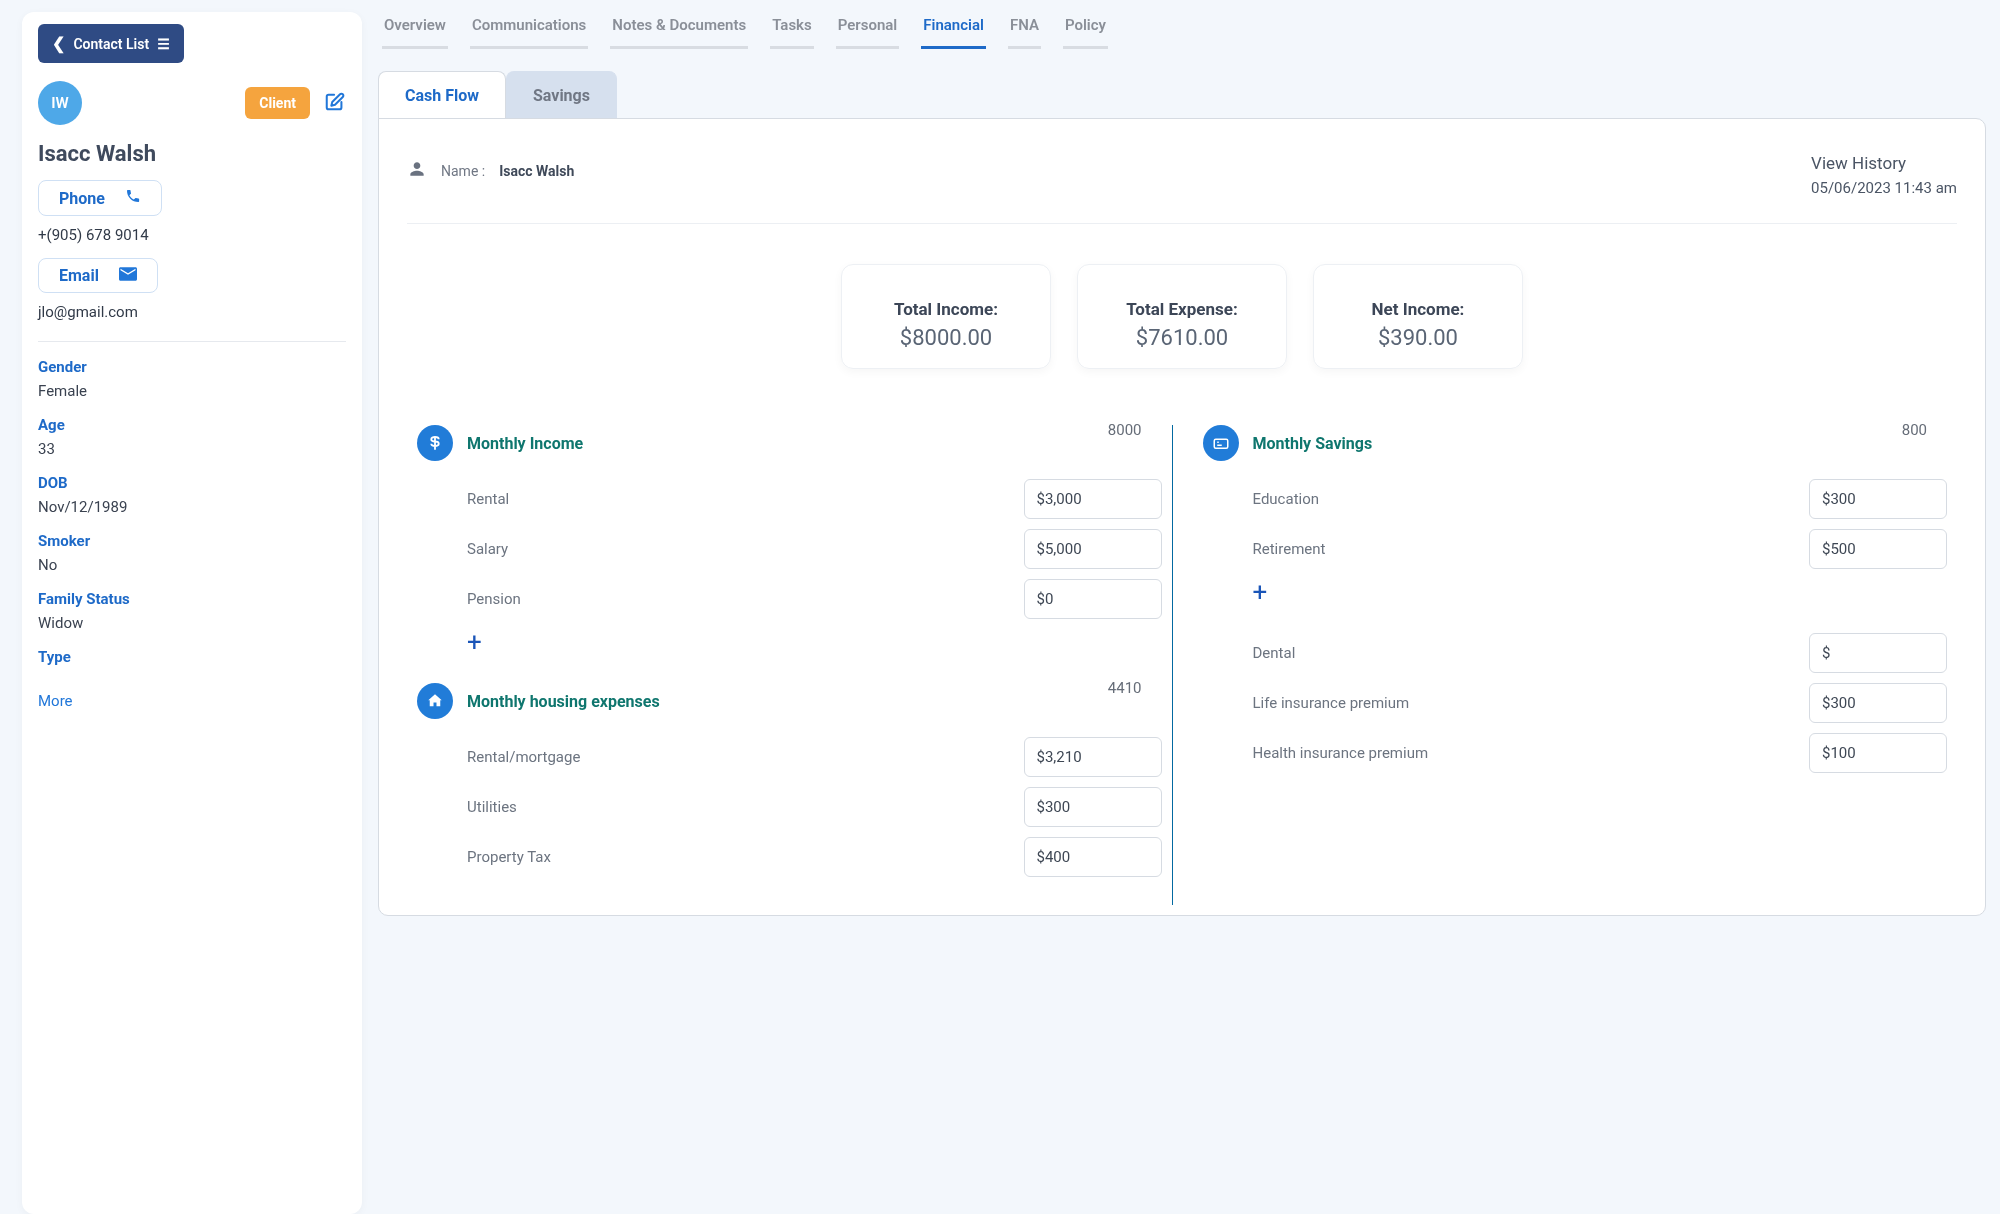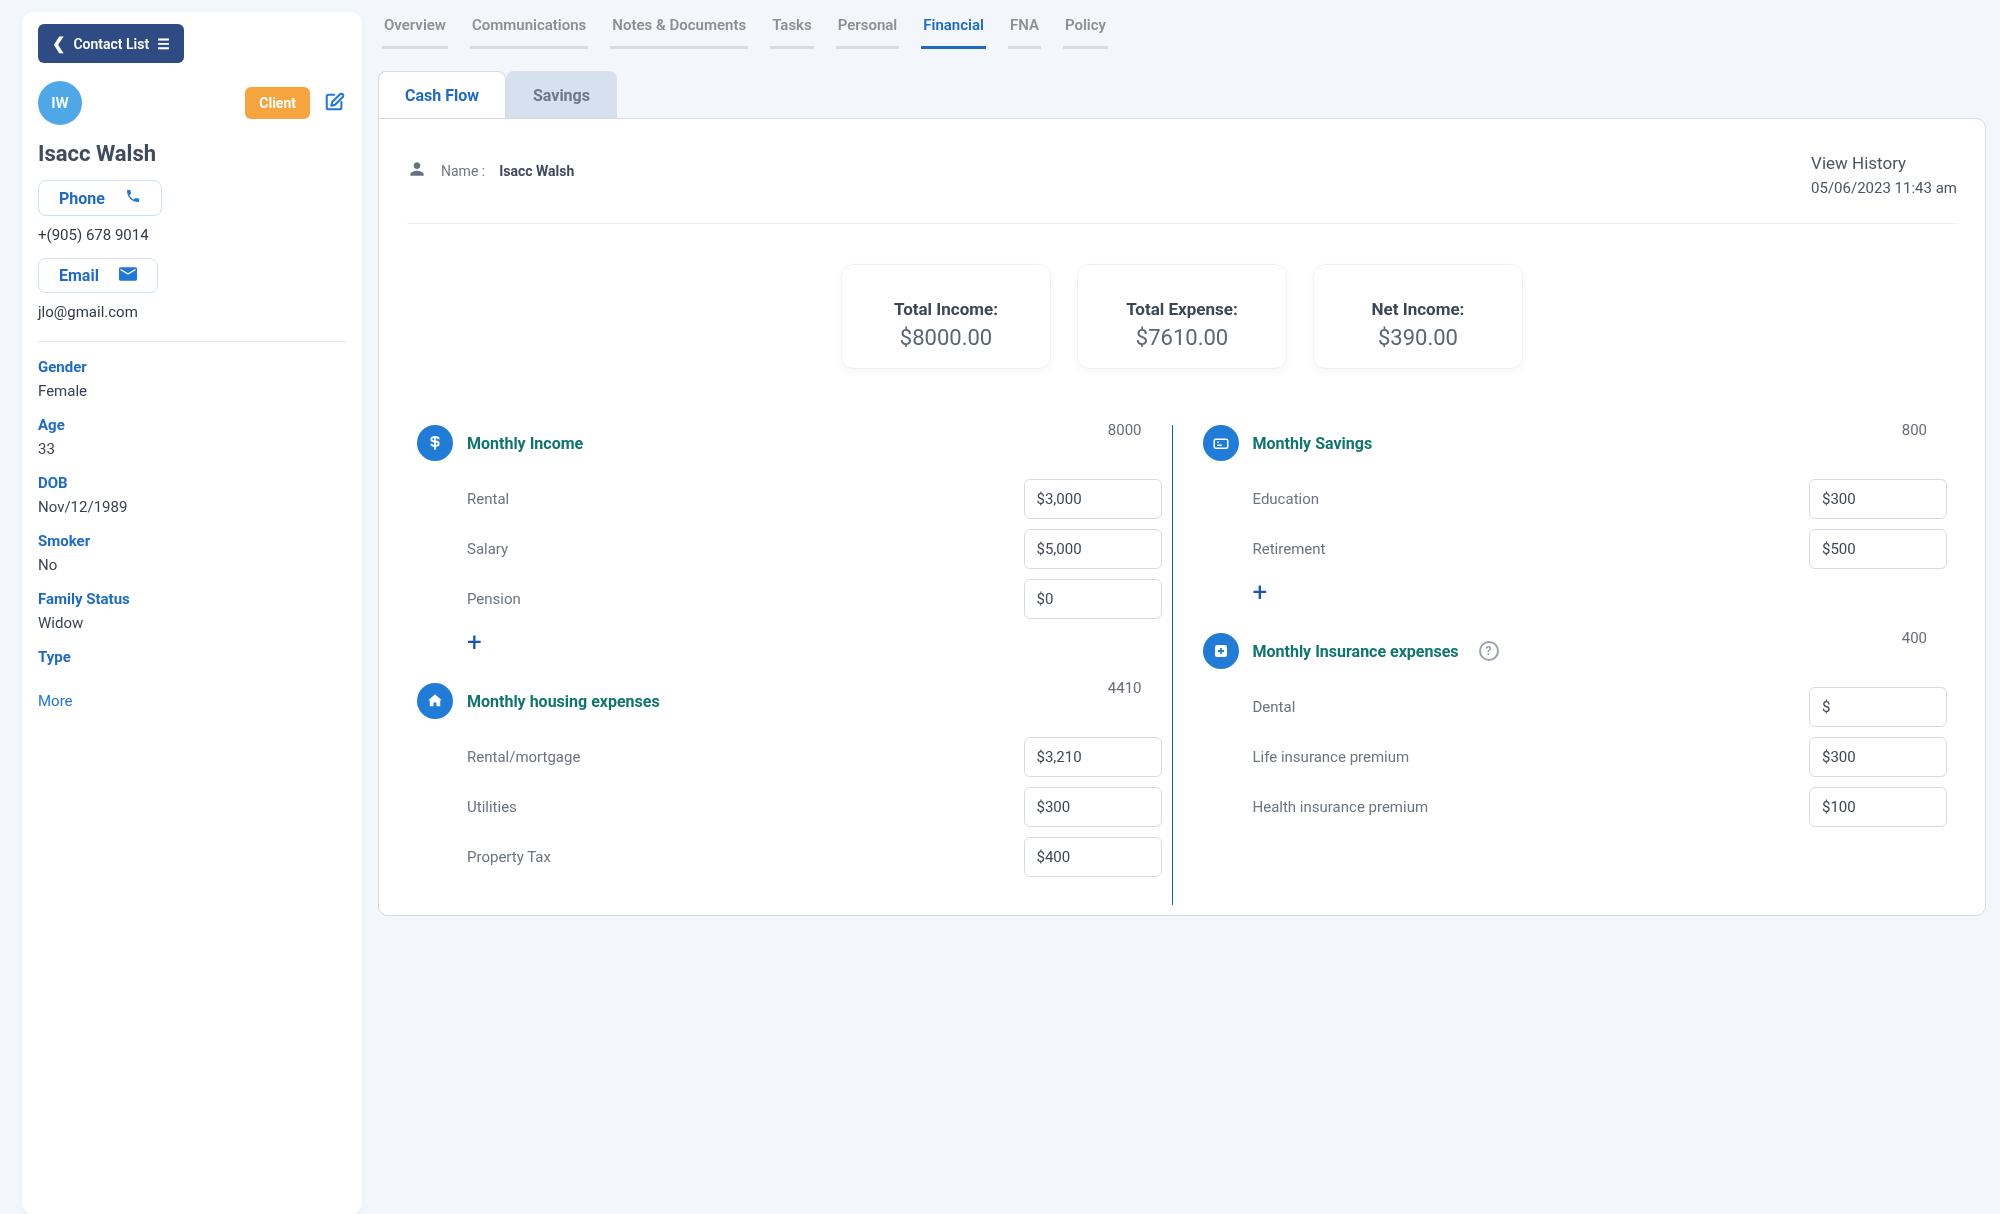--- a/index.html
+++ b/index.html
@@ -273,31 +273,20 @@
               </div>
               <div class="row">
                 <div class="row-label">Retirement</div>
                 <input value="$500" style="">
               </div>
             </div>
             <div class="add-btn">+</div>
           </div>
 
           <div class="section">
-            <div class="section-head">
-              <div class="circle">
-                <svg width="18" height="18" viewBox="0 0 24 24" fill="#fff">
-                    <rect x="4" y="4" width="16" height="16" rx="3" fill="#fff"></rect>
-                    <path d="M12 8v8M8 12h8" stroke="#217cd8" stroke-width="2.4"></path>
-                  </svg>
-              </div>
-              <div class="section-title">Monthly Insurance expenses</div>
-              <span class="help-circle">?</span>
-              <div class="section-total">400</div>
-            </div>
             <div class="rows">
               <div class="row">
                 <div class="row-label">Dental</div>
                 <input value="$" style="">
               </div>
               <div class="row">
                 <div class="row-label">Life insurance premium</div>
                 <input value="$300" style="">
               </div>
               <div class="row">

